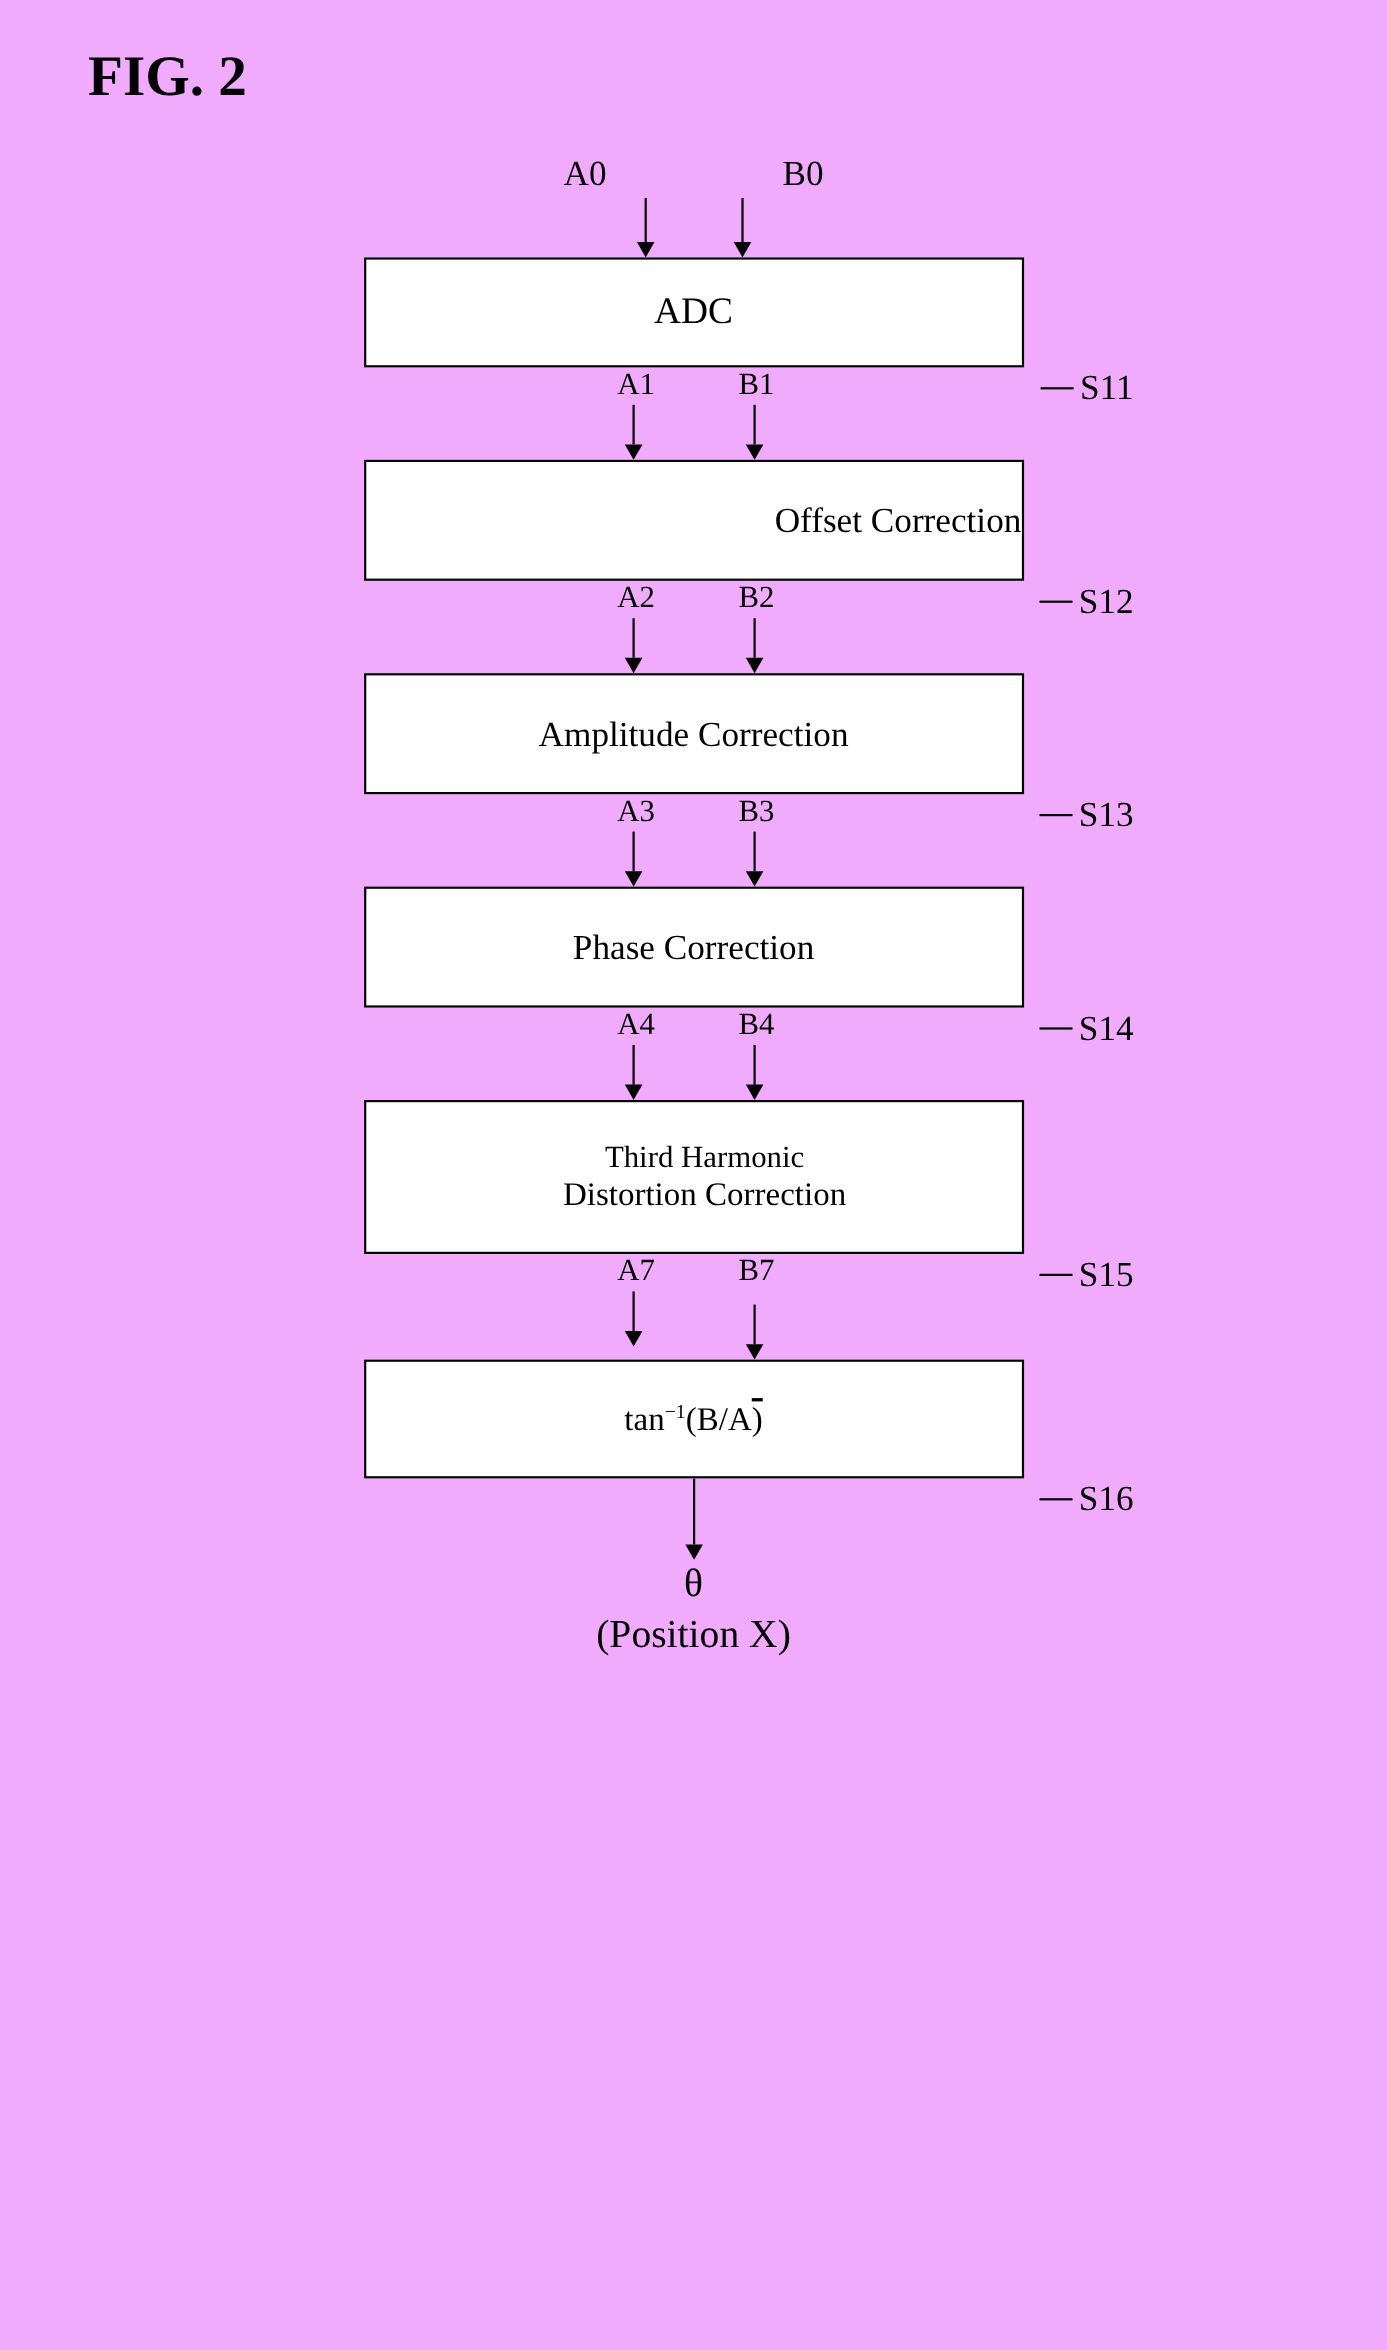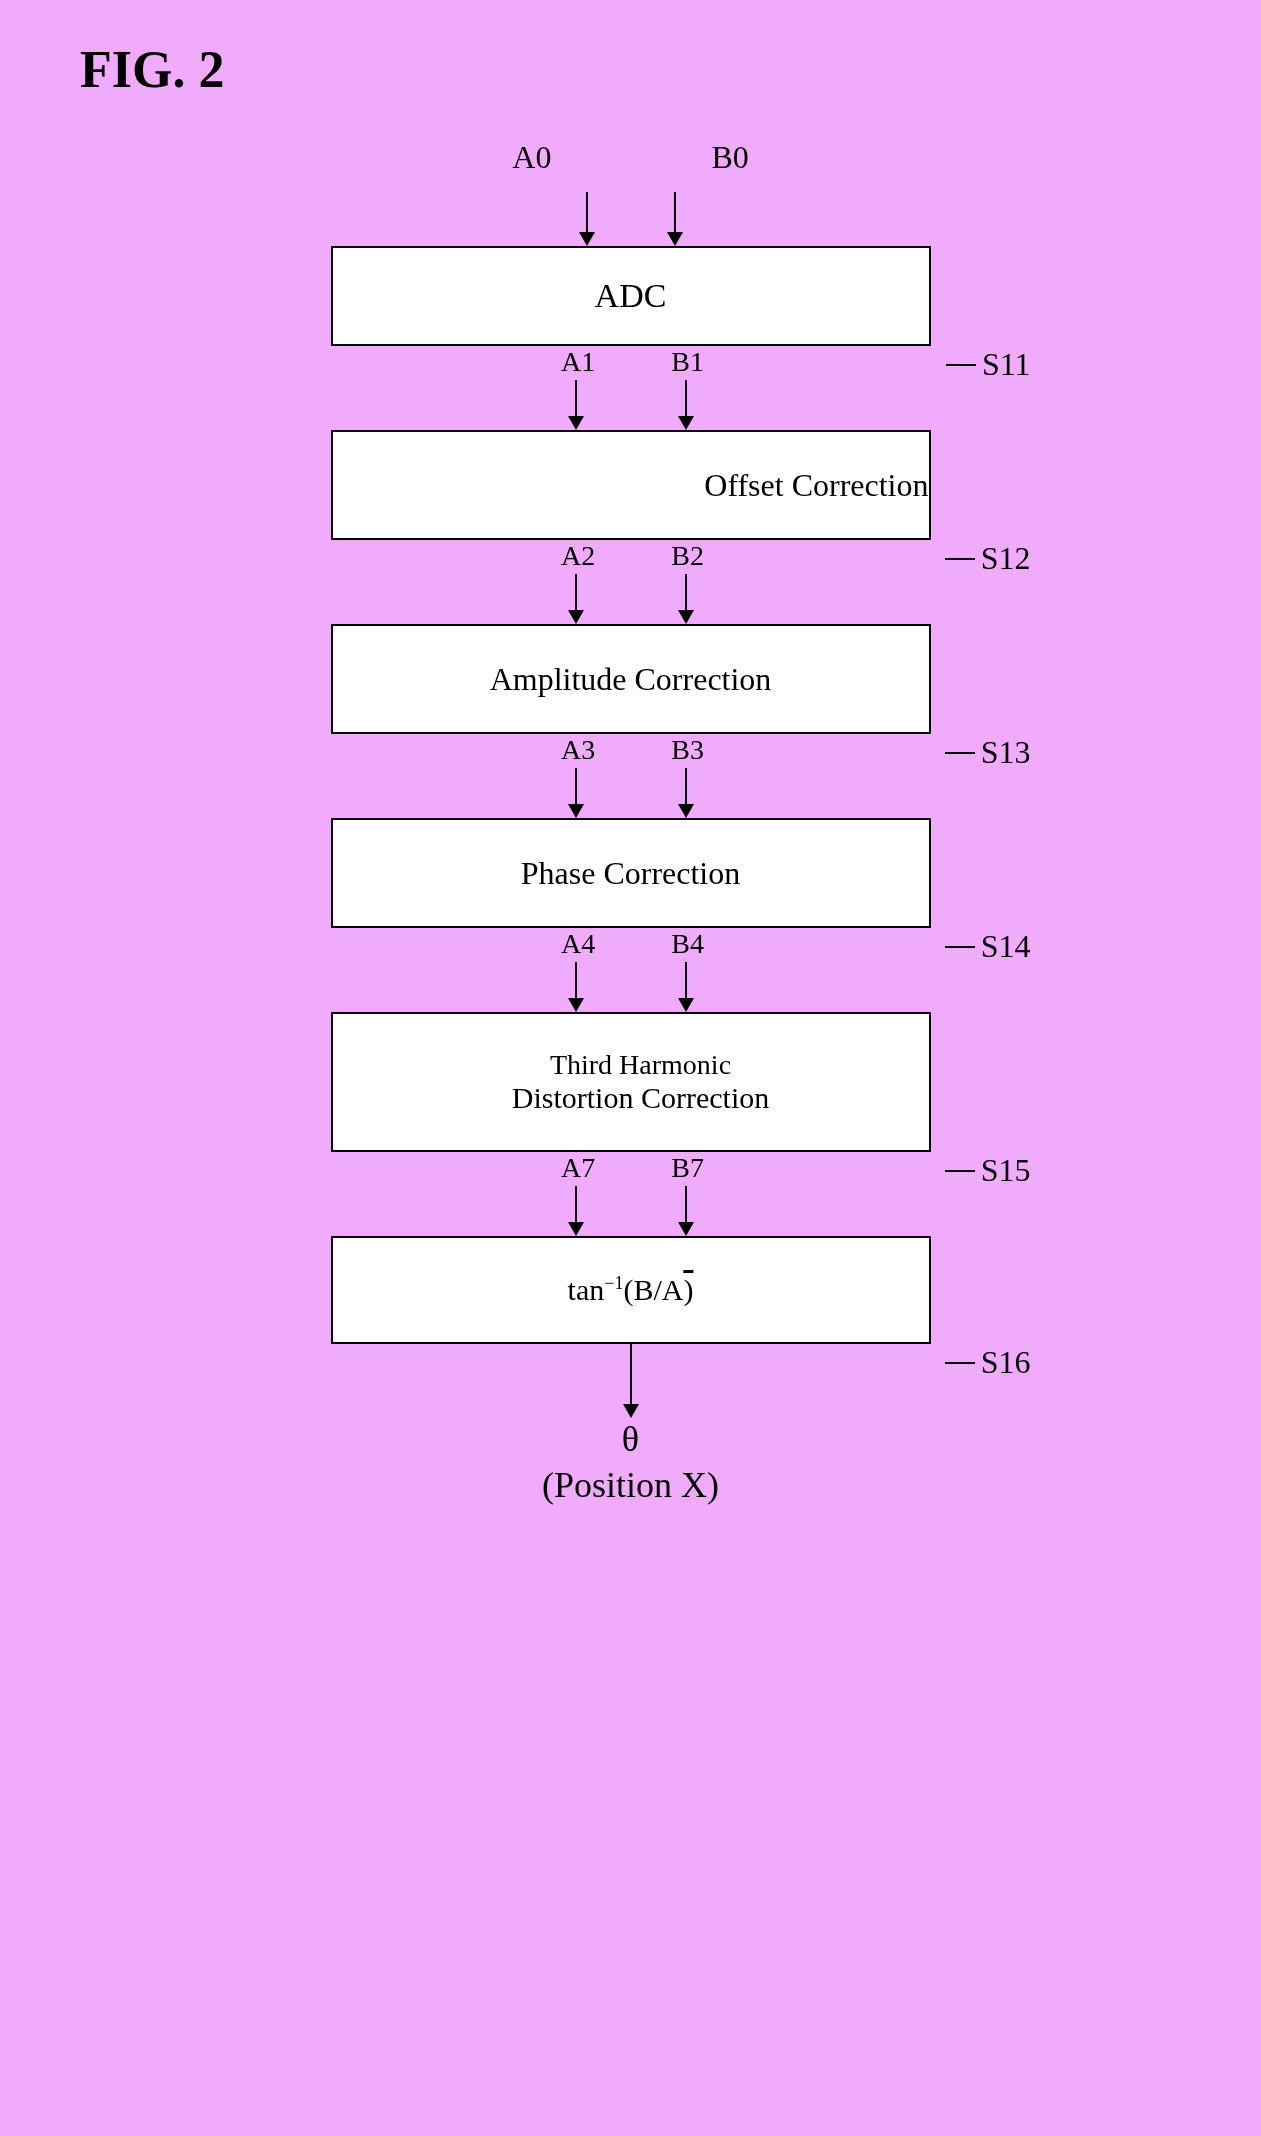--- a/index.html
+++ b/index.html
@@ -117,21 +117,21 @@
     }
   </style>
 </head>
 <body>
 <div class="page">
 
   <div class="fig-title">FIG. 2</div>
 
   <div class="diagram-container">
 
-    <div style="display:flex; justify-content:center; gap:160px; width:600px; font-size:32px; margin-bottom:12px;">
+    <div style="display:flex; justify-content:center; gap:160px; width:600px; font-size:32px; margin-bottom:0;">
       <div style="text-align:center; font-size:32px;">A0</div>
       <div style="text-align:center; font-size:32px;">B0</div>
     </div>
 
     <div class="dual-arrows" style="margin-top:4px;">
       <div class="arrow-down">
         <div class="arrow-line" style="height:40px;"></div>
         <div class="arrow-head-down"></div>
       </div>
       <div class="arrow-down">
@@ -246,21 +246,21 @@
 
     <div class="dual-arrows">
       <div class="signal-pair">
         <div style="font-size:28px; margin-bottom:2px; align-self:flex-start; padding-left:4px;">A7</div>
         <div class="arrow-down">
           <div class="arrow-line" style="height:36px;"></div>
           <div class="arrow-head-down"></div>
         </div>
       </div>
       <div class="signal-pair">
-        <div style="font-size:28px; margin-bottom:2px; align-self:flex-start; padding-left:4px;">B7</div>
+        <div style="font-size:28px; margin-bottom:14px; align-self:flex-start; padding-left:4px;">B7</div>
         <div class="arrow-down">
           <div class="arrow-line" style="height:36px;"></div>
           <div class="arrow-head-down"></div>
         </div>
       </div>
     </div>
 
     <div style="position:relative; width:600px;">
       <div class="block-box" style="width:600px; height:108px;">
         <span style="font-size:30px;">

